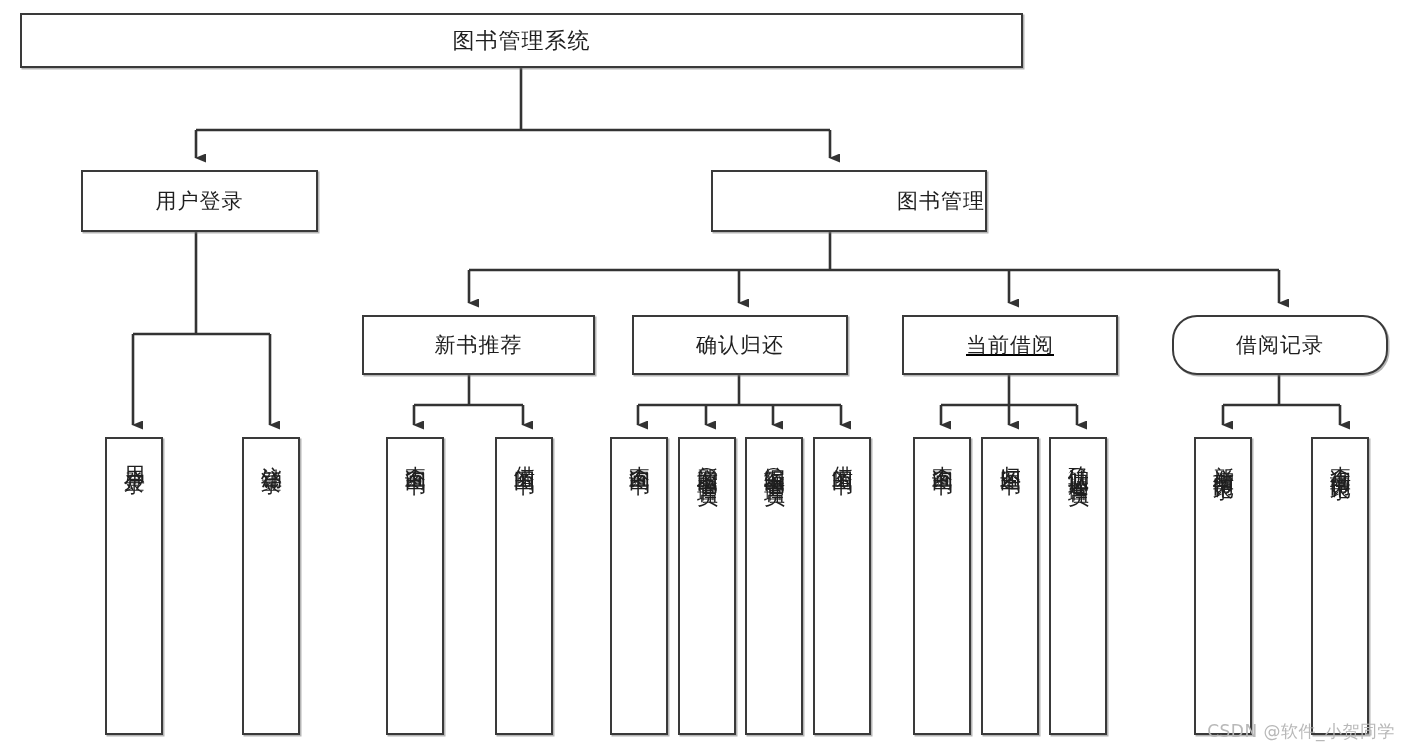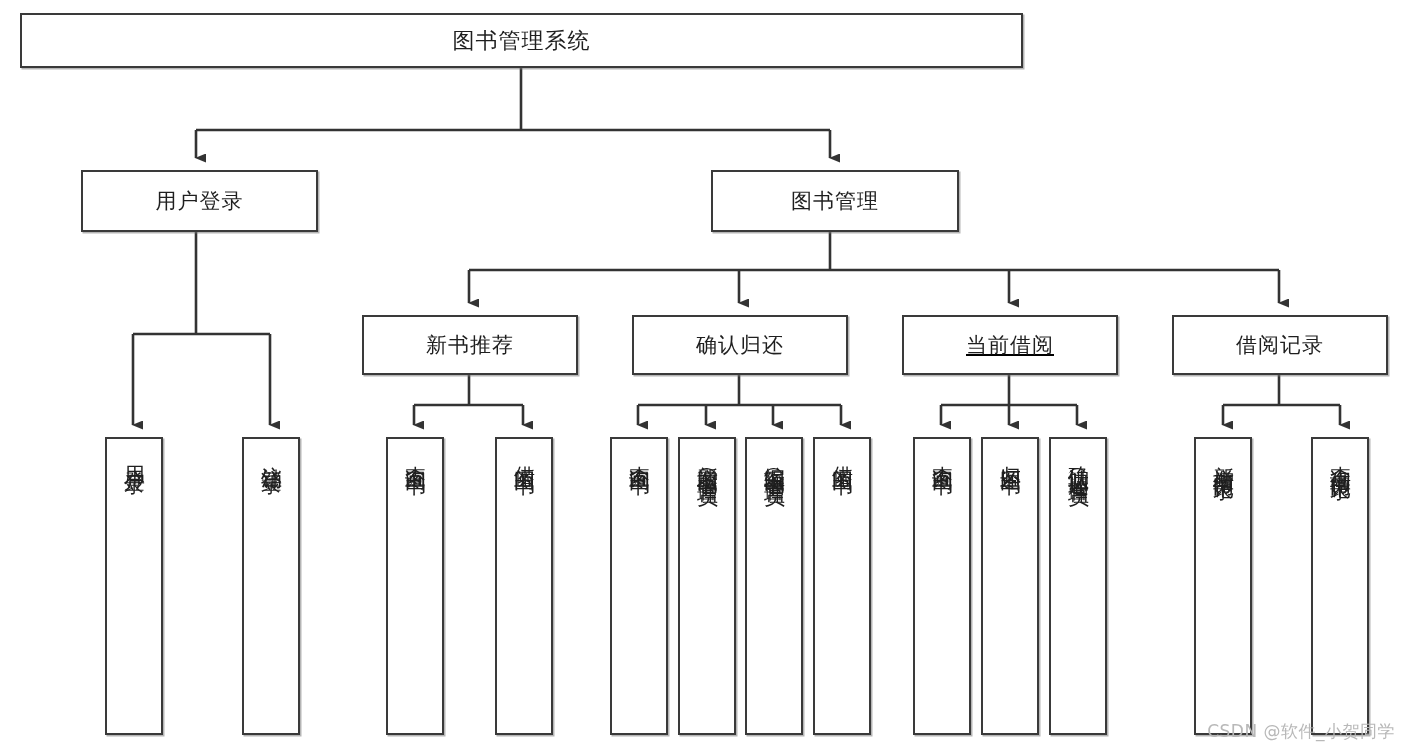--- a/index.html
+++ b/index.html
@@ -117,34 +117,34 @@
       </g>
     </svg>
 
     <div class="node root" style="left:20px;top:13px;width:1003px;height:55px;">
       <span class="label">图书管理系统</span>
     </div>
 
     <div class="node" style="left:81px;top:170px;width:237px;height:62px;">
       <span class="label">用户登录</span>
     </div>
-    <div class="node" style="left:711px;top:170px;width:248px;height:62px;">
+    <div class="node" style="left:711px;top:170px;width:276px;height:62px;justify-content:flex-end;">
       <span class="label">图书管理</span>
     </div>
 
-    <div class="node" style="left:362px;top:315px;width:216px;height:60px;font-family:Liberation Serif, serif;">
+    <div class="node" style="left:362px;top:315px;width:233px;height:60px;font-family:Liberation Serif, serif;">
       <span class="label">新书推荐</span>
     </div>
     <div class="node" style="left:632px;top:315px;width:216px;height:60px;">
       <span class="label">确认归还</span>
     </div>
     <div class="node" style="left:902px;top:315px;width:216px;height:60px;text-decoration:underline;">
       <span class="label">当前借阅</span>
     </div>
-    <div class="node" style="left:1172px;top:315px;width:216px;height:60px;">
+    <div class="node" style="left:1172px;top:315px;width:216px;height:60px;border-radius:25px;">
       <span class="label">借阅记录</span>
     </div>
 
     <div class="node leaf" style="left:105px;top:437px;width:58px;height:298px;">
       <span class="label">用户登录</span>
     </div>
     <div class="node leaf" style="left:242px;top:437px;width:58px;height:298px;">
       <span class="label">注销登录</span>
     </div>
 

